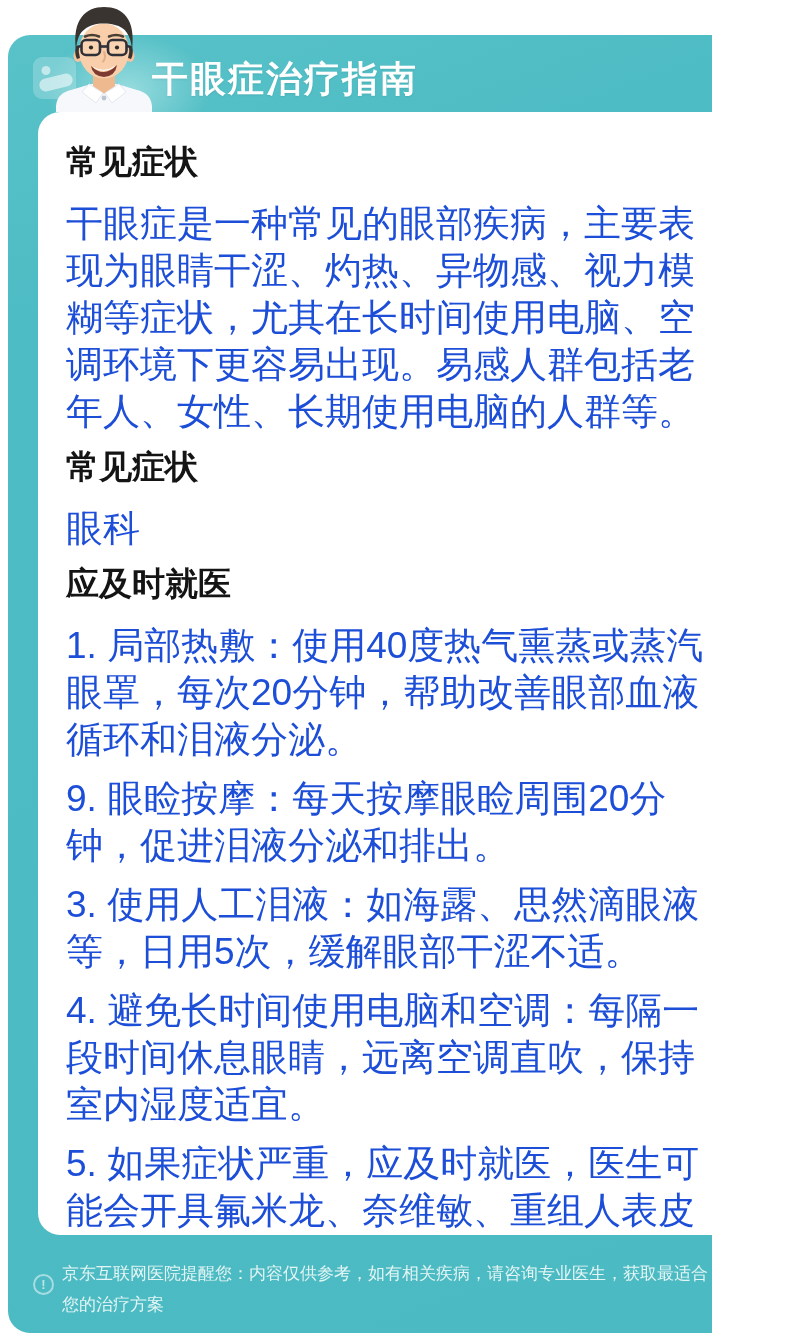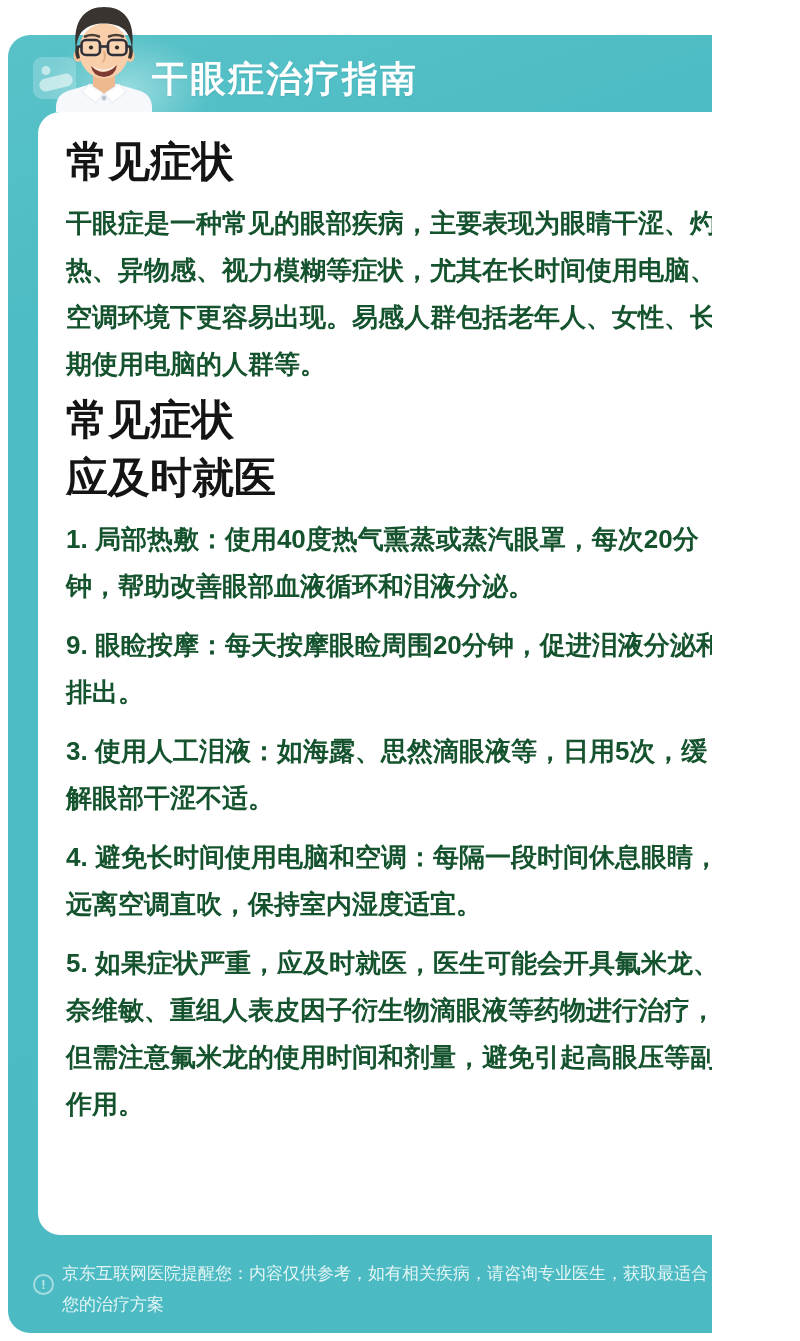--- a/index.html
+++ b/index.html
@@ -25,22 +25,22 @@
     position:absolute; left:144px; top:23px; z-index:2;
     font-size:36px; font-weight:700; color:#ffffff; letter-spacing:2px; line-height:42px;
     text-shadow:0 1px 2px rgba(0,0,0,0.08);
   }
 
   
   .card {
     position:absolute; left:30px; top:77px; width:720px; height:1123px; z-index:3;
     background:#ffffff; border-radius:22px; padding:30px 28px 0 28px; overflow:hidden;
   }
-  .card h2 { font-size:42px; line-height:40px; font-weight:700; color:#141414; margin:0 0 18px 0; }
-  .card p  { font-size:26px; line-height:47px; font-weight:700; color:#14532d; margin:0 0 12px 0; }
+  .card h2 { font-size:33px; line-height:40px; font-weight:700; color:#141414; margin:0 0 18px 0; }
+  .card p  { font-size:37px; line-height:47px; font-weight:400; color:#1d4ed8; margin:0 0 12px 0; }
   .card p:last-child { margin-bottom:0; }
 
   
   .footer { position:absolute; left:0; top:1222px; width:784px; height:76px; z-index:2; }
   .info-icon {
     position:absolute; left:25px; top:17px; width:21px; height:21px; border-radius:50%;
     border:2px solid rgba(255,255,255,0.50); color:rgba(255,255,255,0.62);
     font-size:13px; font-weight:700; text-align:center; line-height:17px;
   }
   .disclaimer {
@@ -104,20 +104,21 @@
       </svg>
     </div>
 
     <div class="page-title">干眼症治疗指南</div>
 
     <div class="card">
       <h2>常见症状</h2>
       <p>干眼症是一种常见的眼部疾病，主要表现为眼睛干涩、灼热、异物感、视力模糊等症状，尤其在长时间使用电脑、空调环境下更容易出现。易感人群包括老年人、女性、长期使用电脑的人群等。</p>
 
       <h2>常见症状</h2>
+      <p>眼科</p>
 
       <h2>应及时就医</h2>
       <p>1. 局部热敷：使用40度热气熏蒸或蒸汽眼罩，每次20分钟，帮助改善眼部血液循环和泪液分泌。</p>
       <p>9. 眼睑按摩：每天按摩眼睑周围20分钟，促进泪液分泌和排出。</p>
       <p>3. 使用人工泪液：如海露、思然滴眼液等，日用5次，缓解眼部干涩不适。</p>
       <p>4. 避免长时间使用电脑和空调：每隔一段时间休息眼睛，远离空调直吹，保持室内湿度适宜。</p>
       <p>5. 如果症状严重，应及时就医，医生可能会开具氟米龙、奈维敏、重组人表皮因子衍生物滴眼液等药物进行治疗，但需注意氟米龙的使用时间和剂量，避免引起高眼压等副作用。</p>
     </div>
 
     <div class="footer">

